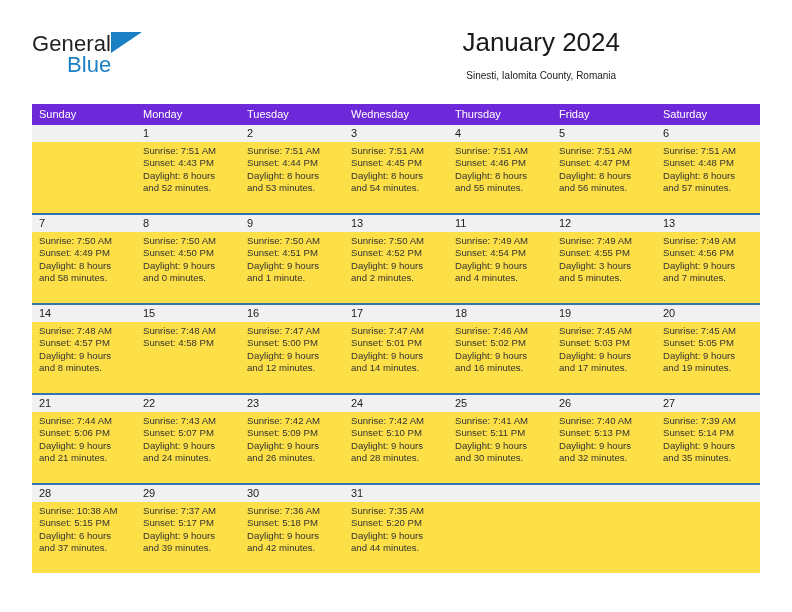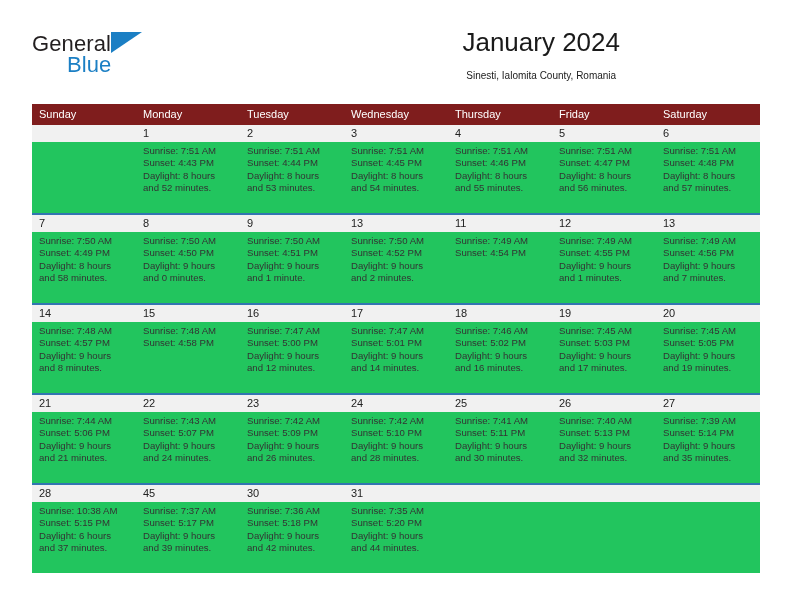--- a/index.html
+++ b/index.html
@@ -86,21 +86,21 @@
 
   
   .calendar {
     position: absolute;
     left: 32px;
     top: 104px;
     width: 728px;
   }
   .dow-row {
     display: flex;
-    background: #7f1d1d;
+    background: #6d28d9;
     height: 21px;
   }
   .dow-cell {
     flex: 1 1 0;
     color: #ffffff;
     font-size: 11px;
     line-height: 21px;
     padding-left: 7px;
     box-sizing: border-box;
     white-space: nowrap;
@@ -120,21 +120,21 @@
     flex: 1 1 0;
     font-size: 11px;
     line-height: 17px;
     padding-left: 7px;
     box-sizing: border-box;
     color: #222222;
   }
   .detailrow {
     display: flex;
     height: 71px;
-    background: #22c55e;
+    background: #fde047;
   }
   .detailcell {
     flex: 1 1 0;
     padding: 3px 7px 0 7px;
     box-sizing: border-box;
     font-size: 9.6px;
     line-height: 12.4px;
     color: #333333;
   }
   .detailcell div {
@@ -249,25 +249,26 @@
               <div class="dl">Daylight: 9 hours and 1 minute.</div>
             </div>
             <div class="detailcell">
               <div>Sunrise: 7:50 AM</div>
               <div>Sunset: 4:52 PM</div>
               <div class="dl">Daylight: 9 hours and 2 minutes.</div>
             </div>
             <div class="detailcell">
               <div>Sunrise: 7:49 AM</div>
               <div>Sunset: 4:54 PM</div>
+              <div class="dl">Daylight: 9 hours and 4 minutes.</div>
             </div>
             <div class="detailcell">
               <div>Sunrise: 7:49 AM</div>
               <div>Sunset: 4:55 PM</div>
-              <div class="dl">Daylight: 9 hours and 1 minutes.</div>
+              <div class="dl">Daylight: 3 hours and 5 minutes.</div>
             </div>
             <div class="detailcell">
               <div>Sunrise: 7:49 AM</div>
               <div>Sunset: 4:56 PM</div>
               <div class="dl">Daylight: 9 hours and 7 minutes.</div>
             </div>
           </div>
         </div>
         <div class="week">
           <div class="numrow">
@@ -360,21 +361,21 @@
             <div class="detailcell">
               <div>Sunrise: 7:39 AM</div>
               <div>Sunset: 5:14 PM</div>
               <div class="dl">Daylight: 9 hours and 35 minutes.</div>
             </div>
           </div>
         </div>
         <div class="week">
           <div class="numrow">
             <div class="numcell">28</div>
-            <div class="numcell">45</div>
+            <div class="numcell">29</div>
             <div class="numcell">30</div>
             <div class="numcell">31</div>
             <div class="numcell"></div>
             <div class="numcell"></div>
             <div class="numcell"></div>
           </div>
           <div class="detailrow">
             <div class="detailcell">
               <div>Sunrise: 10:38 AM</div>
               <div>Sunset: 5:15 PM</div>

